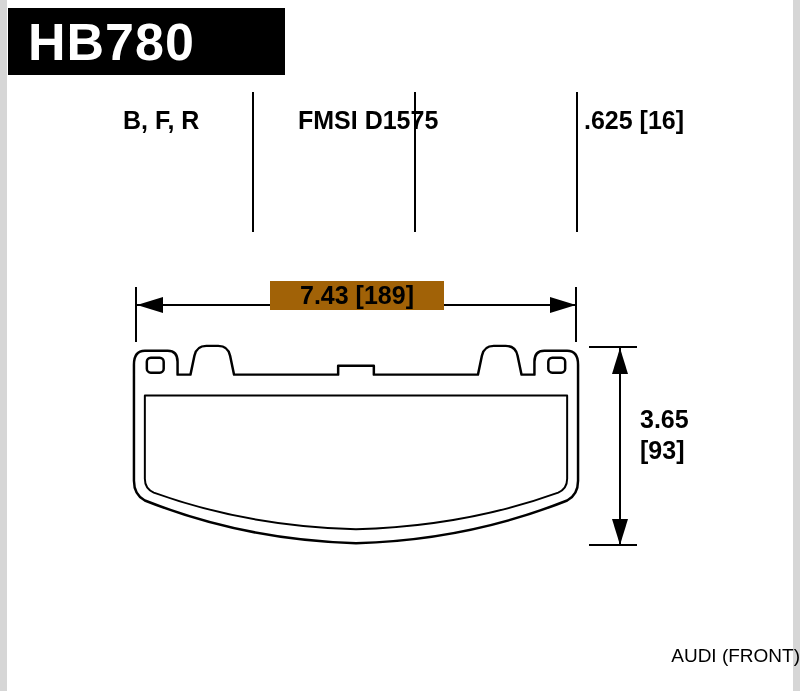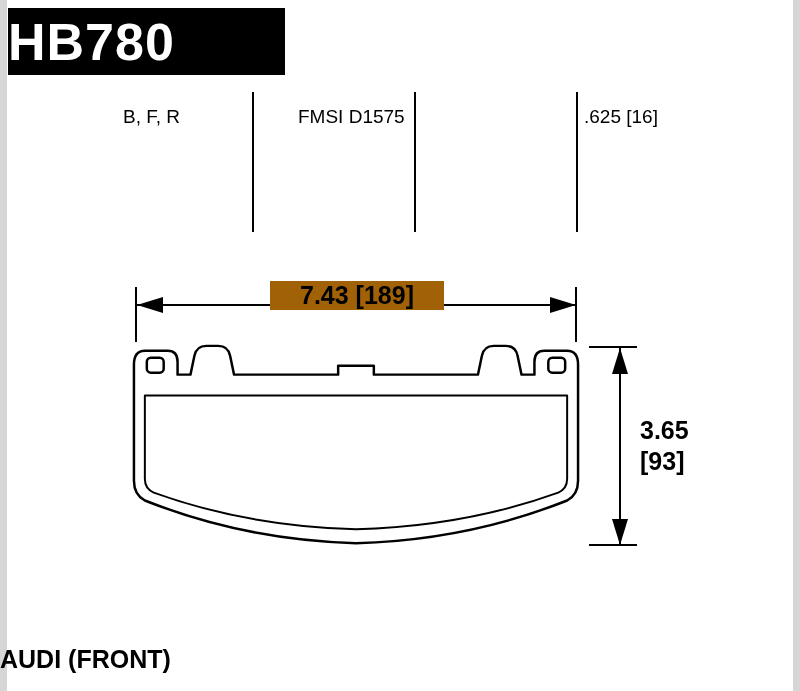--- a/index.html
+++ b/index.html
@@ -16,52 +16,52 @@
   }
   .edge-strip.left{left:0;}
   .edge-strip.right{right:0;}
 
   .part-box{
     position:absolute;left:8px;top:8px;width:277px;height:67px;
     background:#000;color:#fff;
     display:flex;align-items:center;
   }
   .part-box span{
-    font-size:52px;font-weight:bold;letter-spacing:1px;line-height:1;
+    font-size:52px;font-weight:bold;letter-spacing:1px;padding-left:20px;line-height:1;
   }
 
   .lbl{
     position:absolute;
-    font-size:19px;font-weight:normal;white-space:nowrap;color:#000;
+    font-size:25px;font-weight:bold;white-space:nowrap;color:#000;
   }
 
   .vline{position:absolute;width:2px;background:#000;}
   .hline{position:absolute;height:2px;background:#000;}
 
   .arrow{position:absolute;width:0;height:0;}
   .arrow.left { border-top:8px solid transparent;border-bottom:8px solid transparent;border-right:26px solid #000;}
   .arrow.right{ border-top:8px solid transparent;border-bottom:8px solid transparent;border-left:26px solid #000;}
   .arrow.up   { border-left:8px solid transparent;border-right:8px solid transparent;border-bottom:26px solid #000;}
   .arrow.down { border-left:8px solid transparent;border-right:8px solid transparent;border-top:26px solid #000;}
 
   .dim-label-h{
     position:absolute;left:270px;top:281px;width:174px;
     text-align:center;background:#a16207;
     font-size:25px;font-weight:bold;
   }
   .dim-label-v{
-    position:absolute;left:640px;top:415px;
+    position:absolute;left:640px;top:404px;
     font-size:25px;font-weight:bold;line-height:31px;
   }
 
   .pad-svg{position:absolute;left:128px;top:334px;}
 
   .app-label{
     position:absolute;left:0;right:0;top:645px;
-    text-align:left;font-size:25px;font-weight:bold;
+    text-align:right;font-size:19px;font-weight:normal;
   }
 </style>
 </head>
 <body>
 
 <div class="page">
 
   <div class="edge-strip left"></div>
   <div class="edge-strip right"></div>
 

